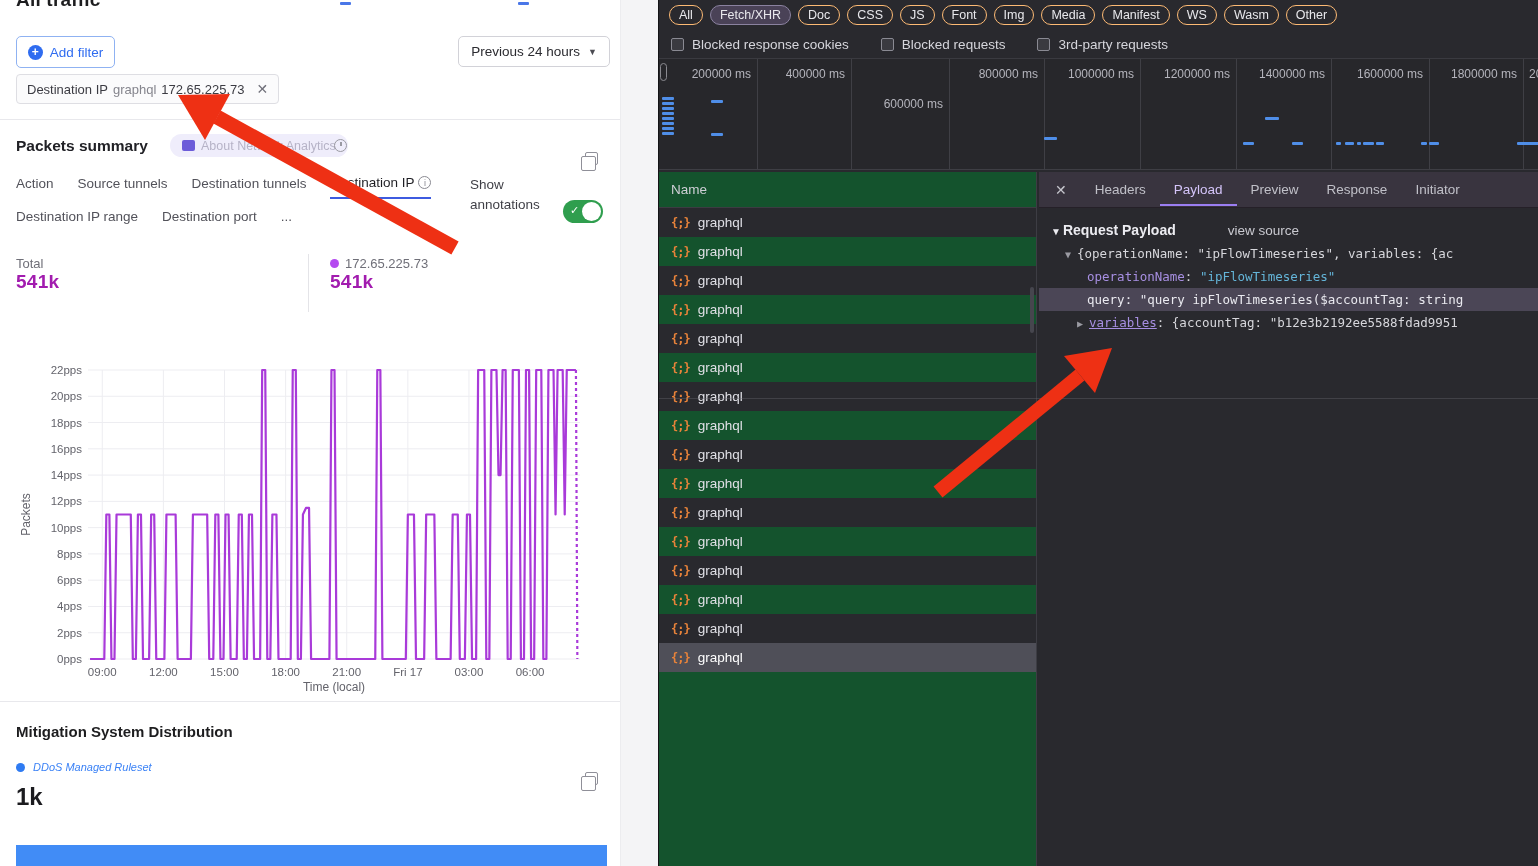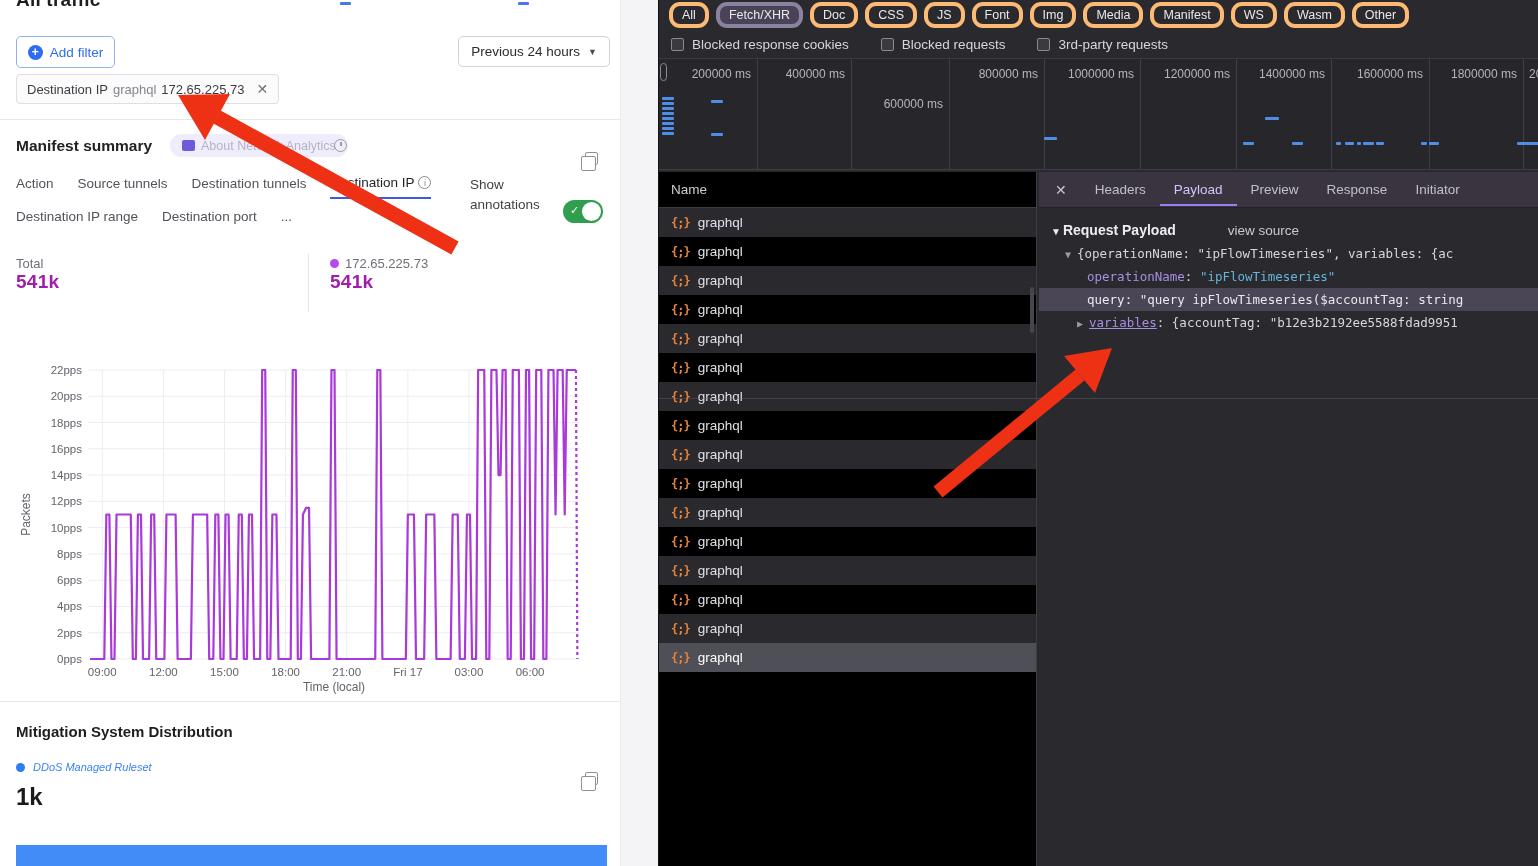--- a/index.html
+++ b/index.html
@@ -52,33 +52,33 @@
   .vdiv{width:1px;background:#e4e4e8;}
   .mit-title{font-size:15px;font-weight:bold;color:#1d1d1f;}
   .mit-legend{font-size:11px;color:#3b82f6;font-style:italic;}
   .mit-value{font-size:24px;font-weight:bold;color:#1b1b1f;}
 
   
   .devtools{left:658px;top:0;width:880px;height:866px;background:#29292e;border-left:1px solid #141417;
     font-family:"Liberation Sans",sans-serif;}
   .dt-abs{position:absolute;}
   .pillbar{left:0;top:0;width:880px;height:30px;display:flex;align-items:center;gap:7px;padding-left:10px;}
-  .pill{border:4px solid #fdba74;border-radius:11px;color:#e8e8ec;font-size:12.5px;padding:2px 9px;background:transparent;cursor:pointer;white-space:nowrap;}
+  .pill{border:1px solid #fdba74;border-radius:11px;color:#e8e8ec;font-size:12.5px;padding:2px 9px;background:transparent;cursor:pointer;white-space:nowrap;}
   .pill.active{background:#4a4257;border-color:#8b82a0;}
   .checkrow{left:0;top:30px;width:880px;height:28px;display:flex;align-items:center;gap:32px;padding-left:12px;
     color:#d6d6dc;font-size:13.5px;}
   .cb{width:13px;height:13px;border:1.5px solid #8a8a93;border-radius:2px;background:#3a3a40;display:inline-block;
     margin-right:8px;vertical-align:-2px;cursor:pointer;}
   .timeline{left:0;top:58px;width:880px;height:112px;background:#27272b;border-top:1px solid #3a3a40;border-bottom:1px solid #3e3e44;overflow:hidden;}
   .tl-label{position:absolute;top:8px;font-size:12px;color:#b5b5bd;white-space:nowrap;}
   .tl-grid{position:absolute;top:0;width:1px;height:112px;background:#3f3f45;}
   .tl-bar{position:absolute;height:3px;border-radius:1px;}
   .tl-handle{position:absolute;left:1px;top:4px;width:7px;height:18px;border:1.5px solid #8a8a90;border-radius:4px;}
 
-  .name-panel{left:0;top:172px;width:378px;height:694px;background:#000000;border-right:1px solid #3d3d44;}
+  .name-panel{left:0;top:172px;width:378px;height:694px;background:#14532d;border-right:1px solid #3d3d44;}
   .name-head{height:36px;line-height:36px;color:#cfcfd6;font-size:13.5px;padding-left:12px;border-bottom:1px solid #3c3c42;}
   .nrow{height:29px;display:flex;align-items:center;padding-left:12px;gap:8px;font-size:13.5px;color:#e0e0e6;cursor:pointer;}
   .nrow:nth-child(odd){background:#29292e;}
   .nrow.sel{background:#4f4f58;color:#fff;}
   .gql-ico{color:#e8833a;font-family:"DejaVu Sans Mono",monospace;font-size:12px;font-weight:bold;letter-spacing:-1px;}
   .nscroll{position:absolute;right:2px;top:115px;width:4px;height:46px;background:#46464e;border-radius:2px;}
 
   .detail-panel{left:380px;top:172px;width:500px;height:694px;background:#29292e;}
   .dt-tabs{height:36px;background:#39343f;display:flex;align-items:center;gap:0;border-bottom:1px solid #252028;}
   .dt-close{color:#c6c6cd;font-size:14px;padding:0 14px 0 16px;cursor:pointer;}
@@ -123,21 +123,21 @@
       <span class="caret">▼</span>
     </div>
     <div class="abs chip">
       <span>Destination IP</span>
       <span class="op">graphql</span>
       <span>172.65.225.73</span>
       <span class="x">✕</span>
     </div>
     <div class="abs hdiv" style="left:0;top:119px;width:620px;"></div>
 
-    <div class="abs card-title" style="left:16px;top:137px;">Manifest summary</div>
+    <div class="abs card-title" style="left:16px;top:137px;">Packets summary</div>
     <div class="abs badge" style="left:170px;top:134px;">
       <span class="bk"></span>
       <span>About Network Analytics</span>
     </div>
     <div class="abs clock-ico" style="left:334px;top:139px;"></div>
     <div class="abs copy-ico" style="left:585px;top:139px;"></div>
 
     <div class="abs tabrow" style="left:16px;top:175px;" id="ptabs-row1">
         <span class="t">Action</span>
         <span class="t">Source tunnels</span>

